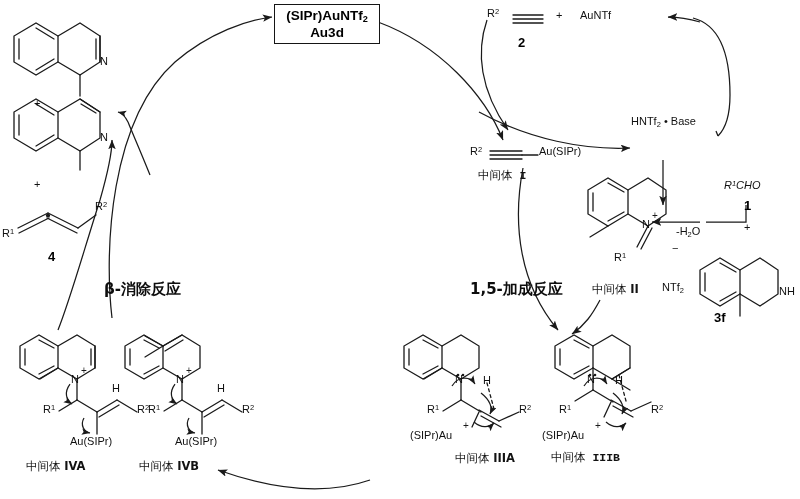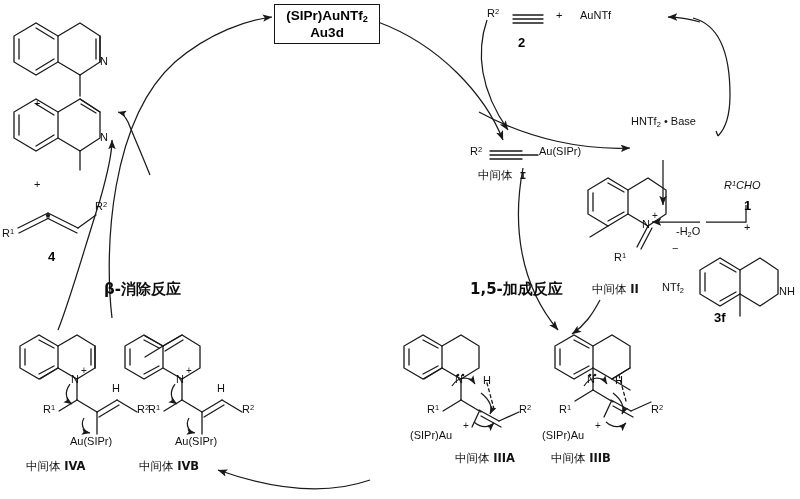--- a/index.html
+++ b/index.html
@@ -316,21 +316,21 @@
   <div class="lbl chem" style="left:587px;top:374px;">N</div>
   <div class="lbl chem" style="left:559px;top:404px;">
     <span>R</span><sup>1</sup>
   </div>
   <div class="lbl chem" style="left:615px;top:375px;">H</div>
   <div class="lbl chem" style="left:651px;top:404px;">
     <span>R</span><sup>2</sup>
   </div>
   <div class="lbl chem" style="left:542px;top:430px;">(SIPr)Au</div>
   <div class="lbl" style="left:595px;top:421px;font-size:10px;">+</div>
-  <div class="lbl cn" style="left:551px;top:452px;">
+  <div class="lbl cn" style="left:551px;top:452px;font-family:Liberation Mono, monospace;">
     <span>中间体</span> <b>IIIB</b>
   </div>
 
   <div class="lbl chem" style="left:71px;top:374px;">N</div>
   <div class="lbl" style="left:81px;top:366px;font-size:10px;">+</div>
   <div class="lbl chem" style="left:43px;top:404px;">
     <span>R</span><sup>1</sup>
   </div>
   <div class="lbl chem" style="left:112px;top:383px;">H</div>
   <div class="lbl chem" style="left:137px;top:404px;">

